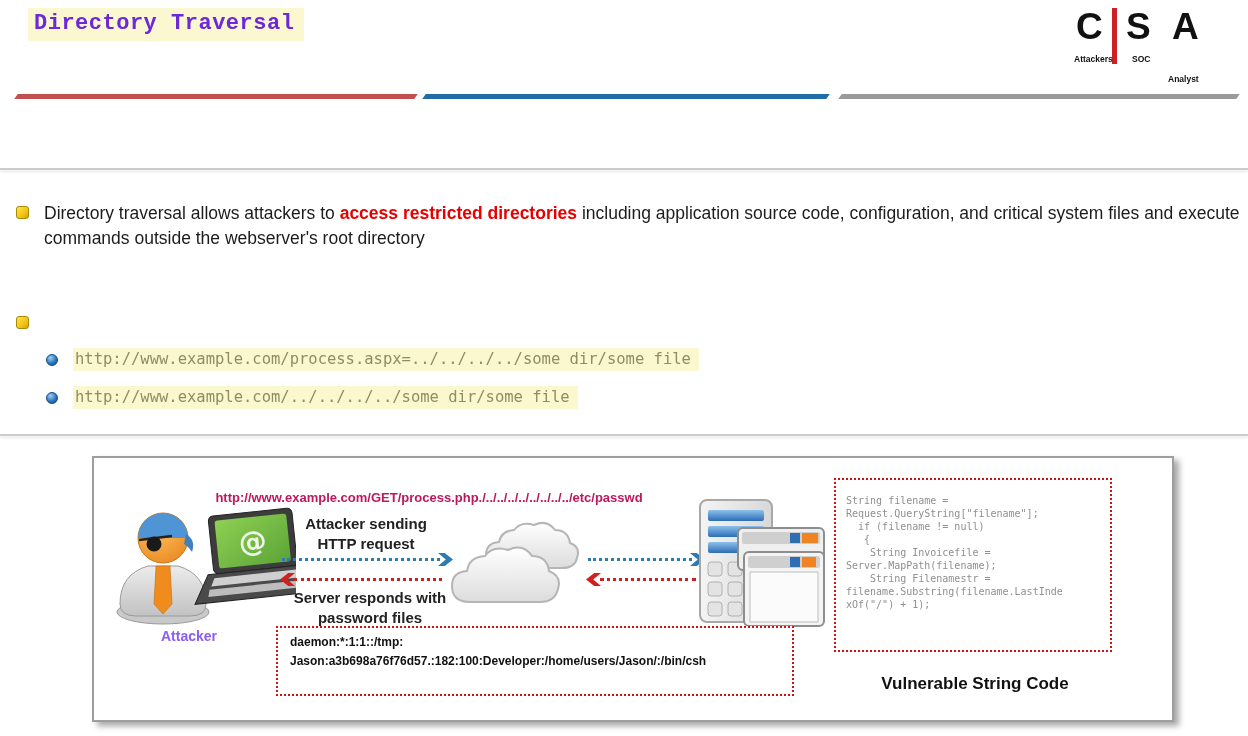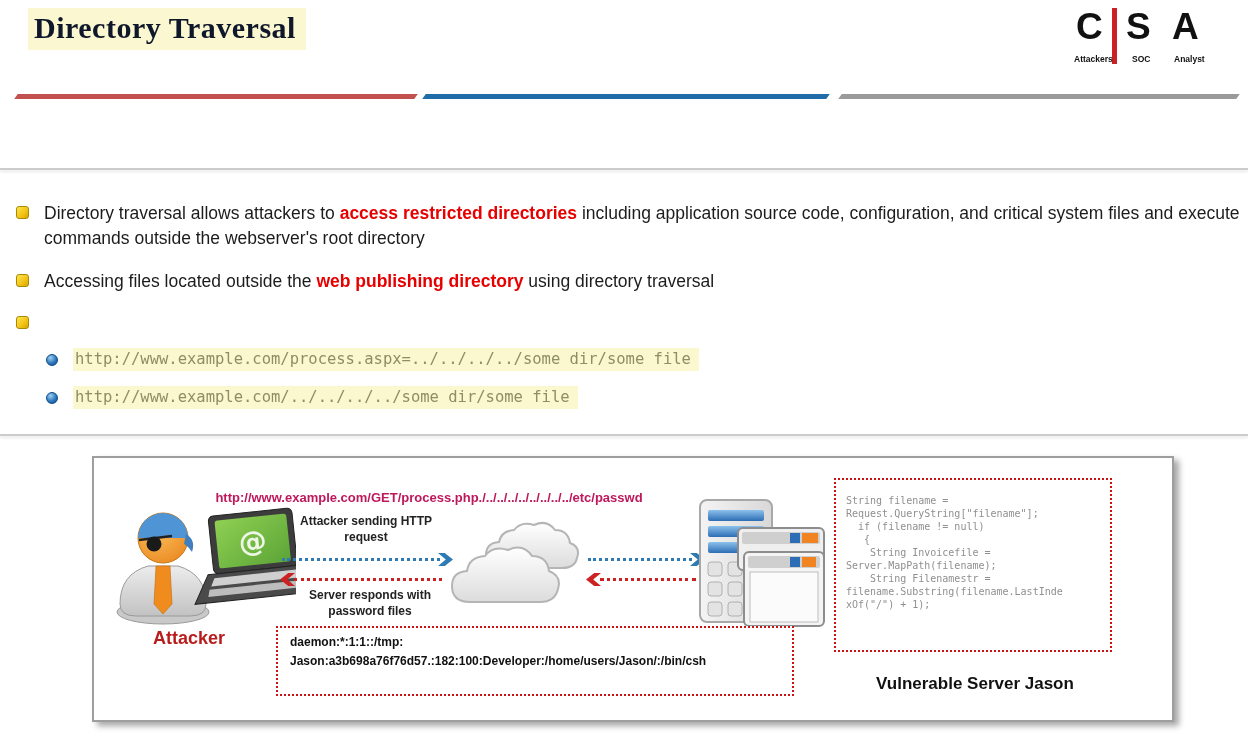--- a/index.html
+++ b/index.html
@@ -5,37 +5,37 @@
   * { margin:0; padding:0; box-sizing:border-box; }
   html,body { background:#ffffff; }
   .slide {
     position:relative; width:1248px; height:736px; background:#ffffff;
     font-family:"Liberation Sans", sans-serif; overflow:hidden;
   }
 
   
   .page-title {
     position:absolute; left:28px; top:8px;
-    font-family:Liberation Serif, serif; font-weight:bold;
-    font-size:30px; color:#0f172a; letter-spacing:0.5px;
+    font-family:Liberation Mono, monospace; font-weight:bold;
+    font-size:22px; color:#6d28d9; letter-spacing:0.5px;
     background:#fbf7d0; padding:3px 10px 5px 6px;
   }
   .logo { position:absolute; left:1074px; top:6px; width:130px; height:62px; }
   .logo .letter {
     position:absolute; top:0; font-size:37px; font-weight:800; color:#111;
     font-family:"Liberation Sans", sans-serif;
   }
   .logo .l-c { left:2px; }
   .logo .l-s { left:52px; }
   .logo .l-a { left:98px; }
   .logo .bar { position:absolute; left:38px; top:2px; width:5px; height:56px; background:#cc2026; }
   .logo .sub {
     position:absolute; top:48px; font-size:8.5px; font-weight:bold; color:#111;
   }
-  .logo .s-c { left:0px; } .logo .s-s { left:58px; } .logo .s-a { left:100px; }
+  .logo .s-c { left:0px; } .logo .s-s { left:58px; } .logo .s-a { left:94px;margin-top:20px; }
 
   .divider-seg { position:absolute; top:94px; height:5px; transform:skewX(-35deg); }
   .seg-red  { left:16px;  width:400px; background:#c1504f; }
   .seg-blue { left:424px; width:404px; background:#1f6ca8; }
   .seg-gray { left:840px; width:398px; background:#9a9a9a; }
 
   .rule { position:absolute; left:0; width:1248px; height:2px; background:#cccccc; box-shadow:0 2px 3px rgba(0,0,0,0.10); }
   .rule-1 { top:168px; }
   .rule-2 { top:434px; }
 
@@ -68,31 +68,31 @@
     background:#ffffff; border:2px solid #9e9e9e;
     box-shadow:5px 4px 6px rgba(0,0,0,0.35);
   }
   .dg-url {
     position:absolute; left:100px; top:32px; width:470px; text-align:center;
     font-size:13px; font-weight:bold; color:#be185d; white-space:nowrap;
   }
   .dg-attacker-art { position:absolute; left:12px; top:42px; width:190px; height:130px; }
   .dg-attacker-label {
     position:absolute; left:30px; top:170px; width:130px; text-align:center;
-    font-size:18px; font-weight:bold; color:#b91c1c;
+    font-size:14px; font-weight:bold; color:#8b5cf6;
   }
   .dot-line { position:absolute; height:0; }
   .dot-blue { border-top:3px dotted #2e7bb4; }
   .dot-red  { border-top:3px dotted #cc2222; }
   .chev { position:absolute; width:15px; height:13px; }
   .chev-right { clip-path:polygon(0 0, 45% 0, 100% 50%, 45% 100%, 0 100%, 52% 50%); }
   .chev-left  { clip-path:polygon(100% 0, 55% 0, 0 50%, 55% 100%, 100% 100%, 48% 50%); }
   .chev-blue { background:#2e7bb4; } .chev-red { background:#cc2222; }
   .arrow-label {
-    position:absolute; text-align:center; font-size:12px; font-weight:bold;
+    position:absolute; text-align:center; font-size:15px; font-weight:bold;
     color:#222; line-height:1.3;
   }
   .lbl-request  { left:192px; top:56px;  width:160px; }
   .lbl-response { left:196px; top:130px; width:160px; }
   .dg-clouds { position:absolute; left:348px; top:48px; width:145px; height:110px; }
   .dg-server { position:absolute; left:604px; top:40px; width:130px; height:132px; }
 
   .passwd-box {
     position:absolute; left:182px; top:168px; width:518px; height:70px;
     border:2px dotted #cc1111; padding:5px 12px; background:#fff;
@@ -132,24 +132,20 @@
   <div class="divider-seg seg-red"></div>
   <div class="divider-seg seg-blue"></div>
   <div class="divider-seg seg-gray"></div>
   <div class="rule rule-1"></div>
 
   <div class="bullet-row b1">
     <span class="sq-bullet"></span>
     <p class="bullet-text"><span>Directory traversal allows attackers to </span><strong class="hl-red">access restricted directories</strong><span> including application source code, configuration, and critical system files and execute commands outside the webserver's root directory</span></p>
   </div>
 
-  <div class="bullet-row b2">
-    <span class="sq-bullet"></span>
-    <p class="bullet-text"><span>Accessing files located outside the </span><strong class="hl-red">web publishing directory</strong><span> using directory traversal</span></p>
-  </div>
 
   <div class="bullet-row b3">
     <span class="sq-bullet"></span>
   </div>
 
   <div class="code-row c2">
     <span class="orb-bullet"></span>
     <span class="code-text">http://www.example.com/../../../../some dir/some file</span>
   </div>
   <div class="code-row c1">
@@ -278,16 +274,16 @@
       <div class="servercode-text">String filename =
 Request.QueryString["filename"];
   if (filename != null)
    {
     String Invoicefile =
 Server.MapPath(filename);
     String Filenamestr =
 filename.Substring(filename.LastInde
 xOf("/") + 1);</div>
     </div>
-    <div class="servercode-label">Vulnerable Server Jason</div>
+    <div class="servercode-label">Vulnerable String Code</div>
 
   </div>
 </div>
 
 </body></html>

